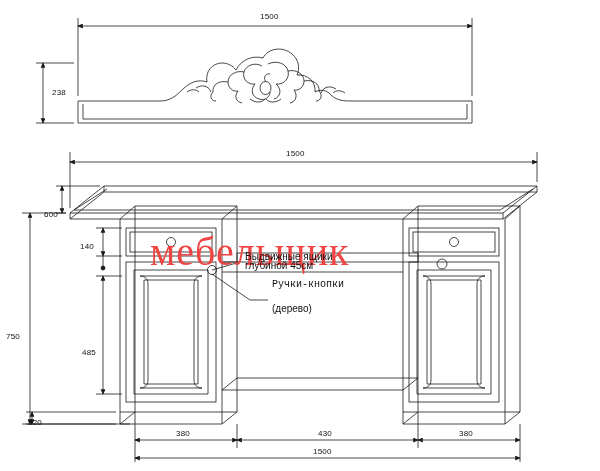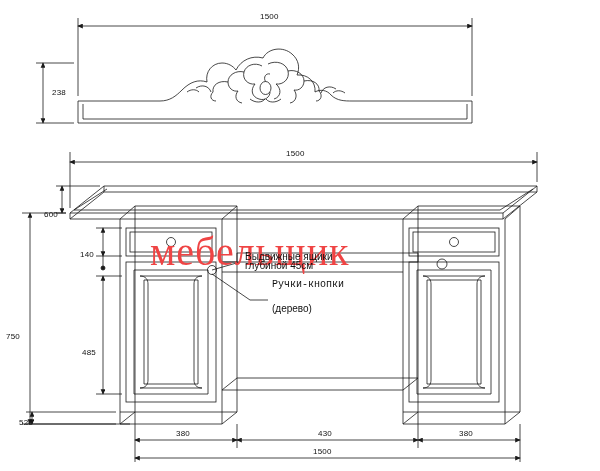--- a/index.html
+++ b/index.html
@@ -237,24 +237,24 @@
   </g>
 </svg>
 
 <div class="wm">мебельщик</div>
 
 <div class="lbl" style="left:260px;top:12px;">1500</div>
 <div class="lbl" style="left:28px;top:88px;margin-left:24px;">238</div>
 
 <div class="lbl" style="left:286px;top:149px;">1500</div>
 <div class="lbl" style="left:36px;top:210px;padding-left:8px;">600</div>
-<div class="lbl" style="left:80px;top:250px;text-align:right;">140</div>
+<div class="lbl" style="left:80px;top:242px;text-align:right;">140</div>
 <div class="lbl" style="left:6px;top:305px;margin-top:27px;">750</div>
 <div class="lbl" style="left:82px;top:328px;margin-top:20px;">485</div>
-<div class="lbl" style="left:19px;top:418px;">520</div>
+<div class="lbl" style="left:28px;top:418px;">520</div>
 
 <div class="lbl" style="left:176px;top:429px;">380</div>
 <div class="lbl" style="left:318px;top:429px;">430</div>
 <div class="lbl" style="left:459px;top:429px;">380</div>
 <div class="lbl" style="left:313px;top:447px;">1500</div>
 
 <div class="note" style="left:245px;top:252px;">Выдвижные ящики</div>
 <div class="note" style="left:245px;top:261px;">глубиной 45см</div>
 
 <div class="note" style="left:272px;top:280px;font-family:Liberation Mono, monospace;">Ручки-кнопки</div>

